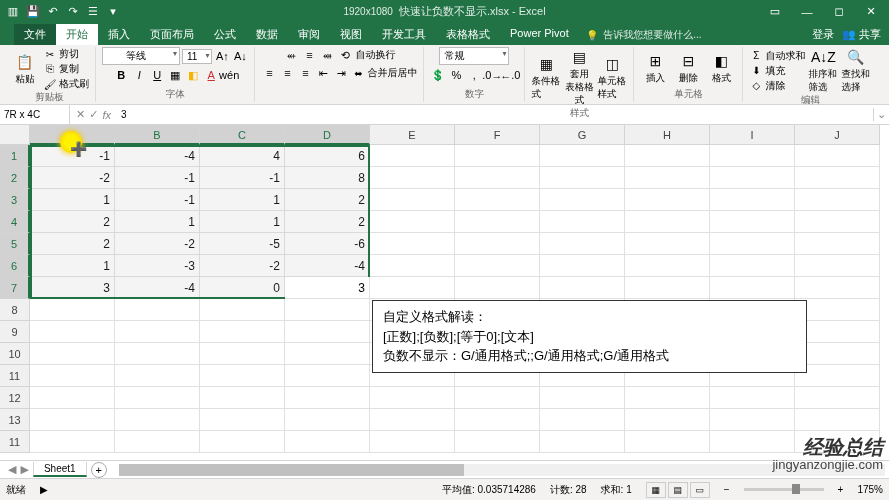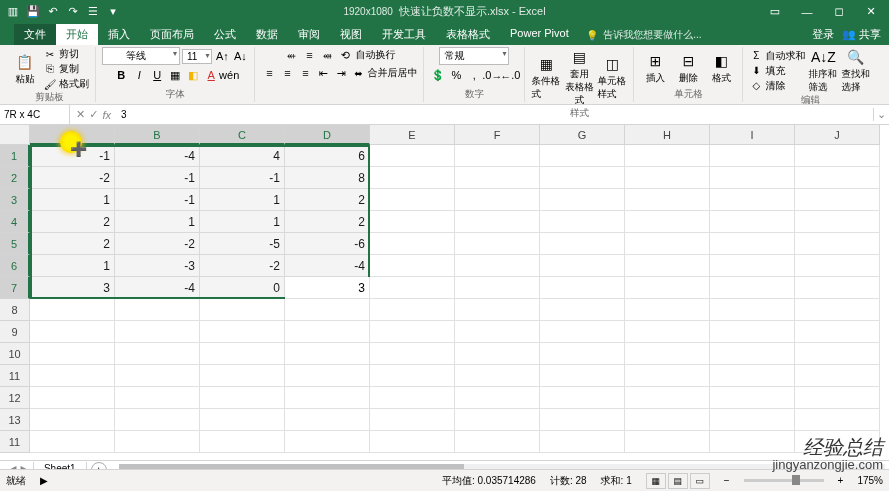--- a/index.html
+++ b/index.html
@@ -59,29 +59,29 @@
     .textbox { position: absolute; border: 1px solid #333; background: #fff; padding: 6px 10px; font-size: 13px; line-height: 1.5; }
     
     .statusbar { position: absolute; bottom: 22px; left: 0; right: 0; height: 18px; background: #fff; border-top: 1px solid #d4d4d4; display: flex; align-items: center; }
     .sheettabs { display: flex; align-items: center; gap: 4px; padding: 0 8px; }
     .sheettab { border: 1px solid #d4d4d4; border-top: none; padding: 1px 10px; font-size: 10px; cursor: pointer; }
     .sheettab.active { background: #fff; border-bottom: 2px solid #217346; }
     .addsheet { width: 16px; height: 16px; border: 1px solid #aaa; border-radius: 50%; display: flex; align-items: center; justify-content: center; font-size: 11px; cursor: pointer; }
     .scrolltrack { flex: 1; height: 12px; background: #f0f0f0; margin: 0 4px; position: relative; }
     .scrollthumb { position: absolute; height: 100%; background: #c0c0c0; }
     
-    .bottombar { position: absolute; bottom: 9px; left: 0; right: 0; height: 22px; background: #f3f2f1; border-top: 1px solid #d4d4d4; display: flex; align-items: center; font-size: 10px; padding: 0 6px; gap: 14px; }
+    .bottombar { position: absolute; bottom: 0; left: 0; right: 0; height: 22px; background: #f3f2f1; border-top: 1px solid #d4d4d4; display: flex; align-items: center; font-size: 10px; padding: 0 6px; gap: 14px; }
     .bottombar .spacer { flex: 1; }
     .viewbtns { display: flex; gap: 2px; }
     .viewbtn { width: 20px; height: 16px; border: 1px solid #ccc; cursor: pointer; display: flex; align-items: center; justify-content: center; font-size: 9px; }
     .zoomslider { width: 80px; height: 3px; background: #ccc; position: relative; }
     .zoomslider .thumb { position: absolute; width: 8px; height: 10px; background: #888; top: -4px; left: 60%; cursor: pointer; }
     
     .watermark { position: absolute; right: 6px; bottom: 28px; font-size: 13px; color: #444; text-align: right; line-height: 1.1; pointer-events: none; }
-    .watermark .brand { font-size: 20px; font-weight: normal; font-style: italic; color: #333; }
+    .watermark .brand { font-size: 20px; font-weight: bold; font-style: italic; color: #333; }
   </style>
 </head>
 <body>
 
 <div class="titlebar">
   <div class="qat">
     <span class="icon">▥</span>
     <span class="icon">💾</span>
     <span class="icon">↶</span>
     <span class="icon">↷</span>
@@ -486,20 +486,25 @@
         <div class="cell"></div>
         <div class="cell"></div>
         <div class="cell"></div>
       </div>
     </div>
   <div class="selrange" id="selrange" style="left: 30px; top: 20px; width: 340px; height: 154px;"></div>
   <div class="activecell-white" id="activecell" style="left: 285px; top: 152px; width: 85px; height: 22px; display: flex; align-items: center; justify-content: flex-end; padding: 0px 4px; font-size: 12px;">3</div>
   <div class="cursor-highlight" style="left:60px; top:6px"></div>
   <div class="cursor-arrow" style="left:70px; top:16px">➕</div>
 
+  <div class="textbox" style="left:372px; top:175px; width:435px">
+    <div>自定义格式解读：</div>
+    <div>[正数];[负数];[等于0];[文本]</div>
+    <div>负数不显示：G/通用格式;;G/通用格式;G/通用格式</div>
+  </div>
 </div>
 
 <div class="statusbar">
   <div class="sheettabs">
     <span style="color:#888">◀</span>
     <span style="color:#888">▶</span>
     <div class="sheettab active">Sheet1</div>
     <div class="addsheet">+</div>
   </div>
   <div class="scrolltrack">

